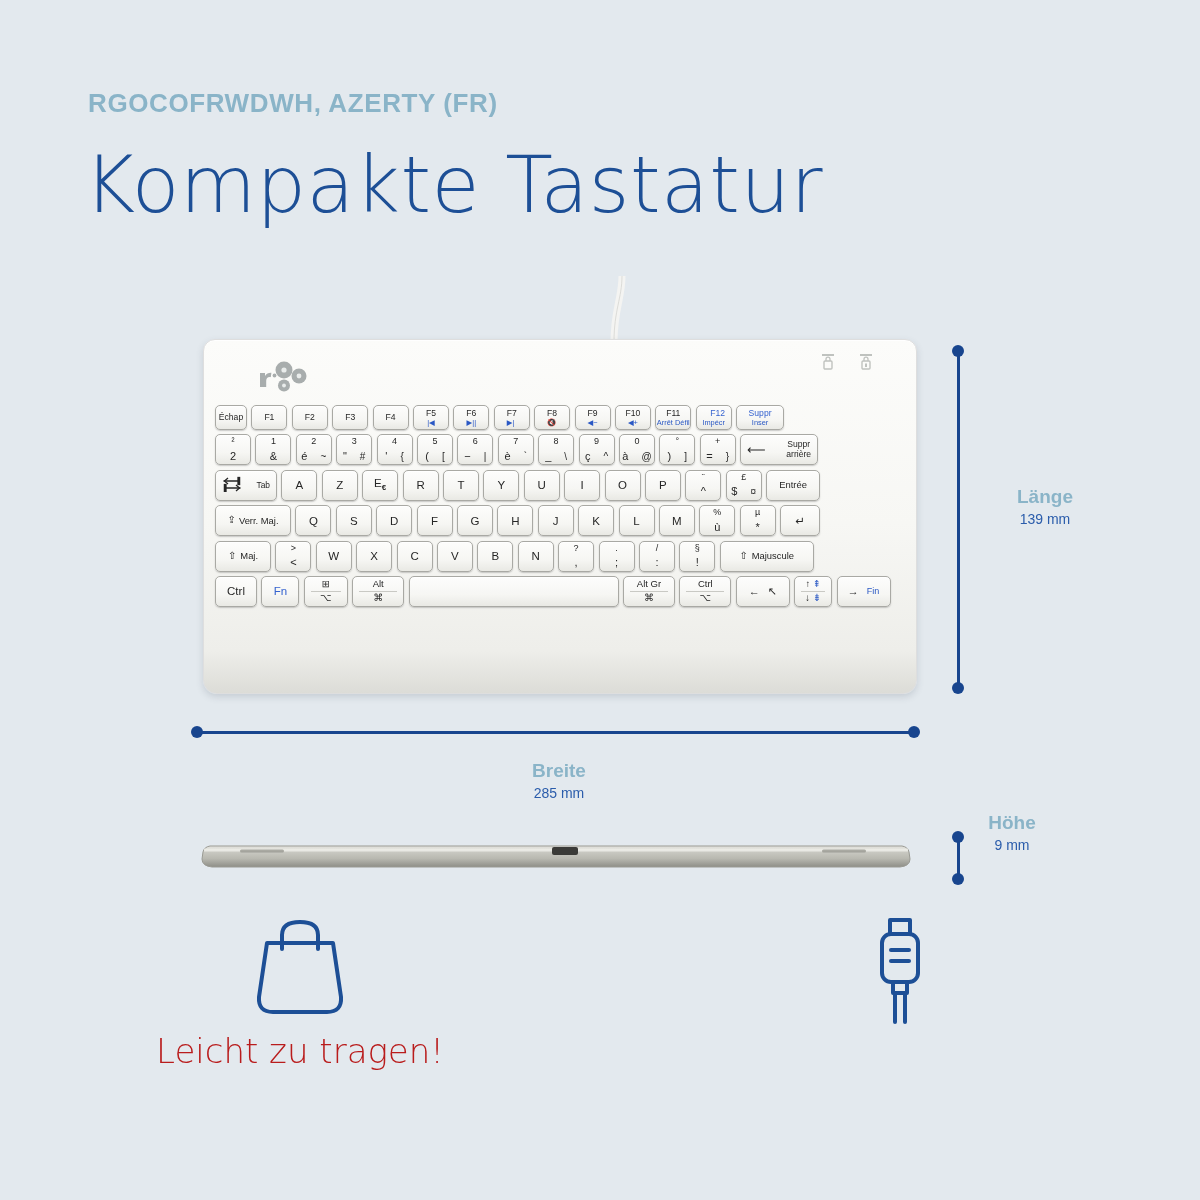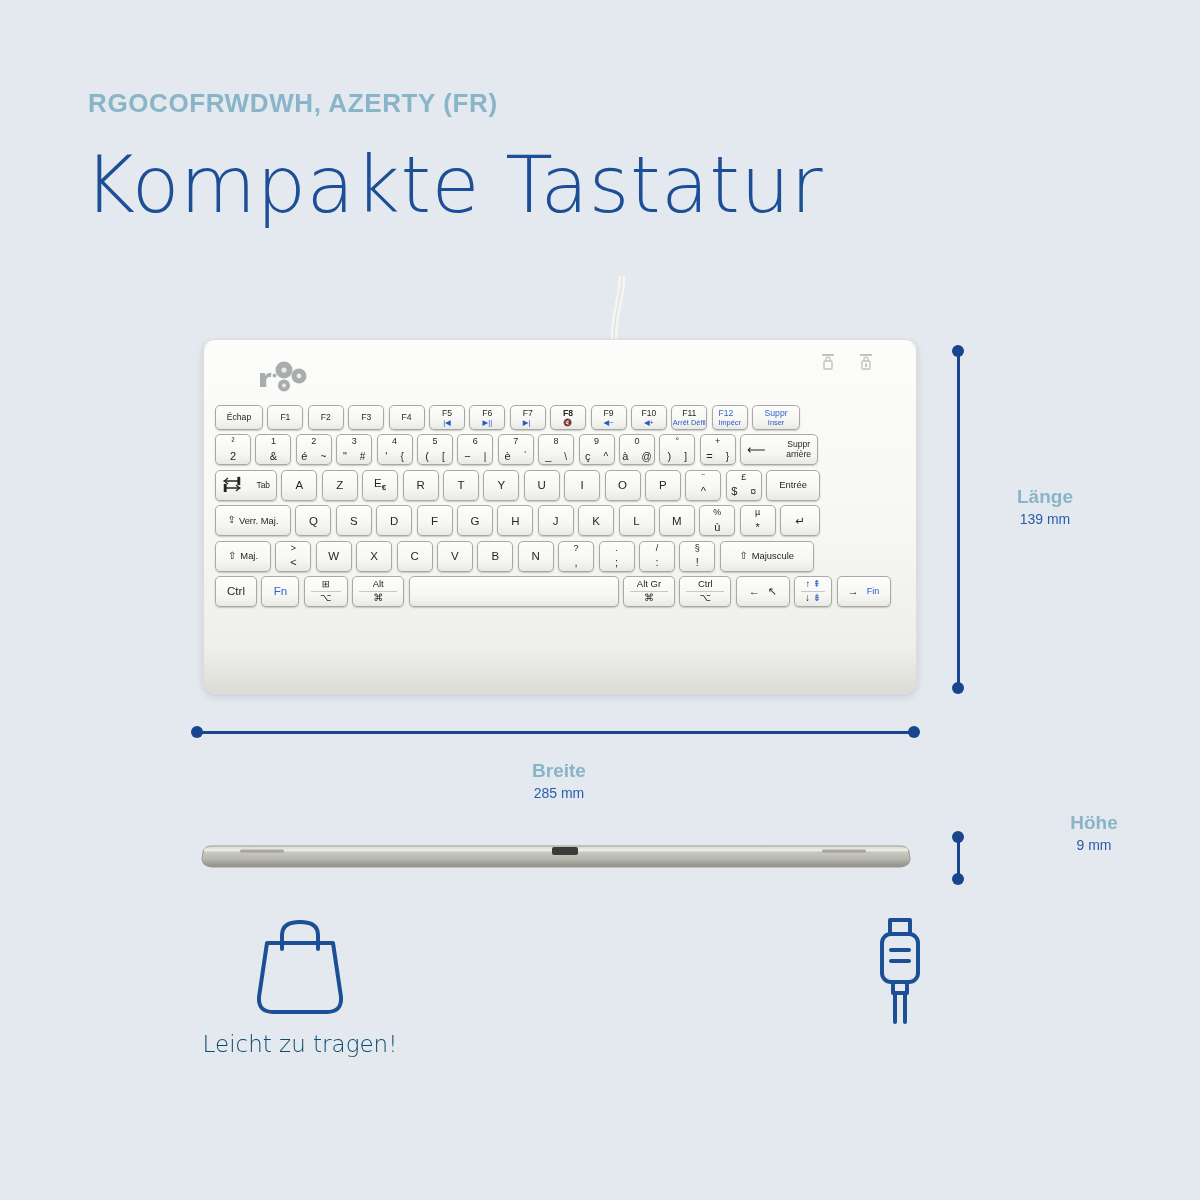--- a/index.html
+++ b/index.html
@@ -66,21 +66,21 @@
   .key .sub { font-size:7.4px; color:#2a58c4; display:block; margin-top:1px; }
   .key .split-top { position:absolute; top:2.5px; left:0; right:0; text-align:center; font-size:9.5px;}
   .key .split-bot { position:absolute; bottom:2px; left:0; right:0; text-align:center; font-size:10px;}
   .key .divider { position:absolute; left:6px; right:6px; top:50%; height:1px; background:#c9c9c4; }
   .key.blue { color:#3663cf; }
   .key .lbl-sm { font-size:9.4px; }
   .key .lbl-xs { font-size:8.4px; }
   .blu { color:#2a58c4; }
 
   
-  .w-esc{width:48px}.w-1{width:36px}.w-fnlast{width:48px}
+  .w-esc{width:32px}.w-1{width:36px}.w-fnlast{width:48px}
   .w-tab{width:62px}.w-bsp{width:78px}.w-ent{width:54px}
   .w-caps{width:76px}.w-entl{width:40px}
   .w-shl{width:56px}.w-shr{width:94px}
   .w-ctrl{width:42px}.w-fnk{width:38px}.w-win{width:44px}.w-alt{width:52px}
   .w-space{width:210px}.w-altgr{width:52px}.w-ctrlr{width:52px}
   .w-arrL{width:54px}.w-arrUD{width:38px}.w-arrR{width:54px}
 
   
   .dimline { position:absolute; background:#18458e; }
   .dot { position:absolute; width:12px; height:12px; border-radius:50%; background:#18458e; }
@@ -92,21 +92,21 @@
   #profile { position:absolute; left:200px; top:840px; width:712px; height:36px; }
 
   
   #features {
     position:absolute; left:0; top:915px; width:1200px;
     display:flex;
   }
   .feature { flex:1 1 0; text-align:center; }
   .feature .fico { height:115px; display:flex; align-items:center; justify-content:center; }
   .feature .flabel {
-    color:#0c4a6e; font-size:23px; font-weight:300; line-height:1.24;
+    color:#b91c1c; font-size:34px; font-weight:300; line-height:1.24;
     font-family:"DejaVu Sans", sans-serif;
   }
 </style>
 </head>
 <body>
 
 <div id="subtitle">RGOCOFRWDWH, AZERTY (FR)</div>
 <div id="title">Kompakte Tastatur</div>
 
 <svg id="cable" width="40" height="70">
@@ -164,33 +164,33 @@
         <div class="key w-1 fn">
           <div style="text-align: center;">F5<span class="sub">|◀</span></div>
         </div>
         <div class="key w-1 fn">
           <div style="text-align: center;">F6<span class="sub">▶||</span></div>
         </div>
         <div class="key w-1 fn">
           <div style="">F7<span class="sub">▶|</span></div>
         </div>
         <div class="key w-1 fn">
-          <div style="text-align: center; font-weight: bold;">F8<span class="sub">🔇</span></div>
+          <div style="text-align: center;">F8<span class="sub">🔇</span></div>
         </div>
         <div class="key w-1 fn">
           <div style="text-align: center;">F9<span class="sub">◀−</span></div>
         </div>
         <div class="key w-1 fn">
           <div style="text-align: center;">F10<span class="sub">◀+</span></div>
         </div>
         <div class="key w-1 fn">
           <div style="text-align: center;">F11<span class="sub">Arrêt Défil</span></div>
         </div>
         <div class="key w-1 fn">
-          <div style="text-align: left; color: rgb(54, 99, 207);">F12<span class="sub">Impécr</span></div>
+          <div style="text-align: right; color: rgb(54, 99, 207);">F12<span class="sub">Impécr</span></div>
         </div>
         <div class="key w-fnlast fn">
           <div style="text-align: center; color: rgb(54, 99, 207);">Suppr<span class="sub">Inser</span></div>
         </div>
       </div>
       <div class="krow">
         <div class="key w-1">
           <div class="tl">²</div>
           <div class="bl">2</div>
         </div>
@@ -478,21 +478,21 @@
   <rect x="4" y="8.5" width="704" height="3" fill="#f1f1ec" opacity=".75"></rect>
   <rect x="40" y="9.5" width="44" height="3" rx="1.5" fill="#8d8d86" opacity=".7"></rect>
   <rect x="622" y="9.5" width="44" height="3" rx="1.5" fill="#8d8d86" opacity=".7"></rect>
   <rect x="352" y="7" width="26" height="8" rx="2" fill="#3b3b38"></rect>
 </svg>
 
 <div>
   <div class="dot" style="left:952px; top:831px;"></div>
   <div class="dimline" style="left:956.5px; top:837px; width:3px; height:42px;"></div>
   <div class="dot" style="left:952px; top:873px;"></div>
-  <div class="dimlabel" style="left:1024px; top:812px; width:140px;">
+  <div class="dimlabel" style="left:942px; top:812px; width:140px;">
     <div class="nm">Höhe</div>
     <div class="vl">9 mm</div>
   </div>
 </div>
 
 <div id="features">
   <div class="feature">
     <div class="fico">
       <svg width="110" height="112" viewBox="0 0 110 112">
         <g fill="none" stroke="#1d4f96" stroke-width="4" stroke-linejoin="round" stroke-linecap="round">

